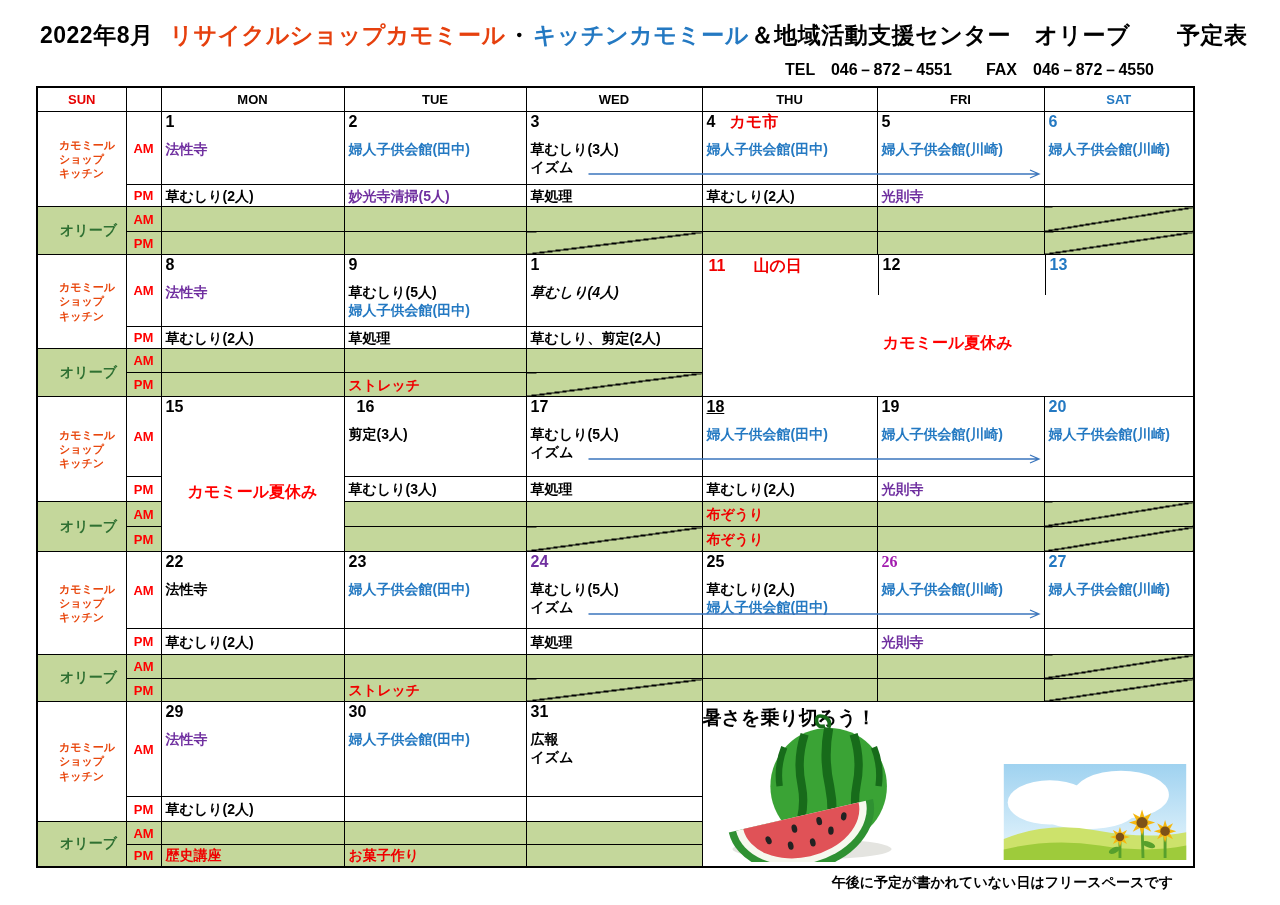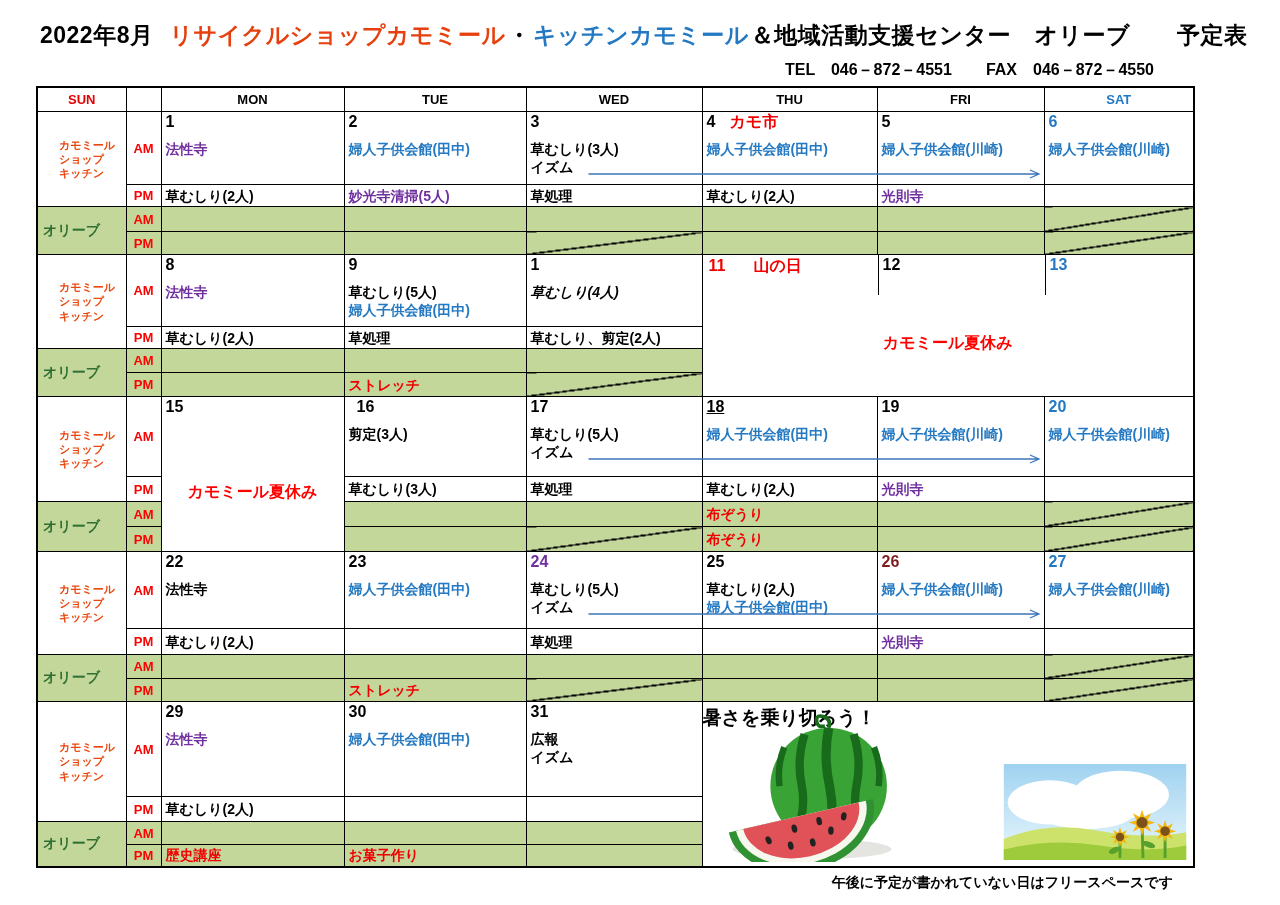--- a/index.html
+++ b/index.html
@@ -10,21 +10,21 @@
   #title-line .seg{margin-right:2px;}
   #contact-line{width:1154px;text-align:right;font-size:16px;margin-top:9px;}
   #contact-line .fax{margin-left:34px;}
   
   #table-wrap{position:relative;margin:5px 0 0 36px;width:1157px;}
   table{border-collapse:collapse;table-layout:fixed;width:1157px;border:2px solid #000;}
   td,th{border:1px solid #000;padding:0 4px;vertical-align:top;overflow:hidden;font-weight:bold;}
   th{font-size:13px;text-align:center;vertical-align:middle;height:23px;padding:0;}
   th.red{color:#e60000;} th.blue{color:#2479c2;}
   .fac-label{color:#e8470e;font-size:11px;line-height:1.3;vertical-align:middle;padding-left:21px;}
-  .olive-label{color:#2f7032;background:#c4d79b;font-size:14px;vertical-align:middle;padding-left:5px;}
+  .olive-label{color:#2f7032;background:#c4d79b;font-size:14px;vertical-align:middle;padding-left:22px;}
   .ampm{color:#f00;font-size:13px;text-align:center;vertical-align:middle;padding:0;}
   .green{background:#c4d79b;}
   .slash{background-image:linear-gradient(to bottom right,transparent calc(50% - .8px),#000 calc(50% - .8px),#000 calc(50% + .8px),transparent calc(50% + .8px));}
   .day-num{font-size:16px;line-height:20px;white-space:nowrap;}
   .day-num .suffix{margin-left:14px;}
   .entries{margin-top:8px;}
   .entry{font-size:14px;line-height:18px;white-space:nowrap;}
   .pm-cell .entry,.olive-day .entry{line-height:20px;margin:0;}
   .pm-cell,.olive-day{vertical-align:middle;}
   .rel{position:relative;}
@@ -328,21 +328,21 @@
               </div>
             </td>
             <td>
               <div class="day-num"><span style="color: rgb(0, 0, 0);">25</span></div>
               <div class="entries">
                 <div class="entry" style="color: rgb(0, 0, 0);">草むしり(2人)</div>
                 <div class="entry" style="color: rgb(36, 121, 194);">婦人子供会館(田中)</div>
               </div>
             </td>
             <td>
-              <div class="day-num"><span style="color: #7f1d1d;">26</span></div>
+              <div class="day-num"><span style="color: #a21caf; font-family: Liberation Serif, serif;">26</span></div>
               <div class="entries">
                 <div class="entry" style="color: rgb(36, 121, 194);">婦人子供会館(川崎)</div>
               </div>
             </td>
             <td>
               <div class="day-num"><span style="color: rgb(36, 121, 194);">27</span></div>
               <div class="entries">
                 <div class="entry" style="color: rgb(36, 121, 194);">婦人子供会館(川崎)</div>
               </div>
             </td>

